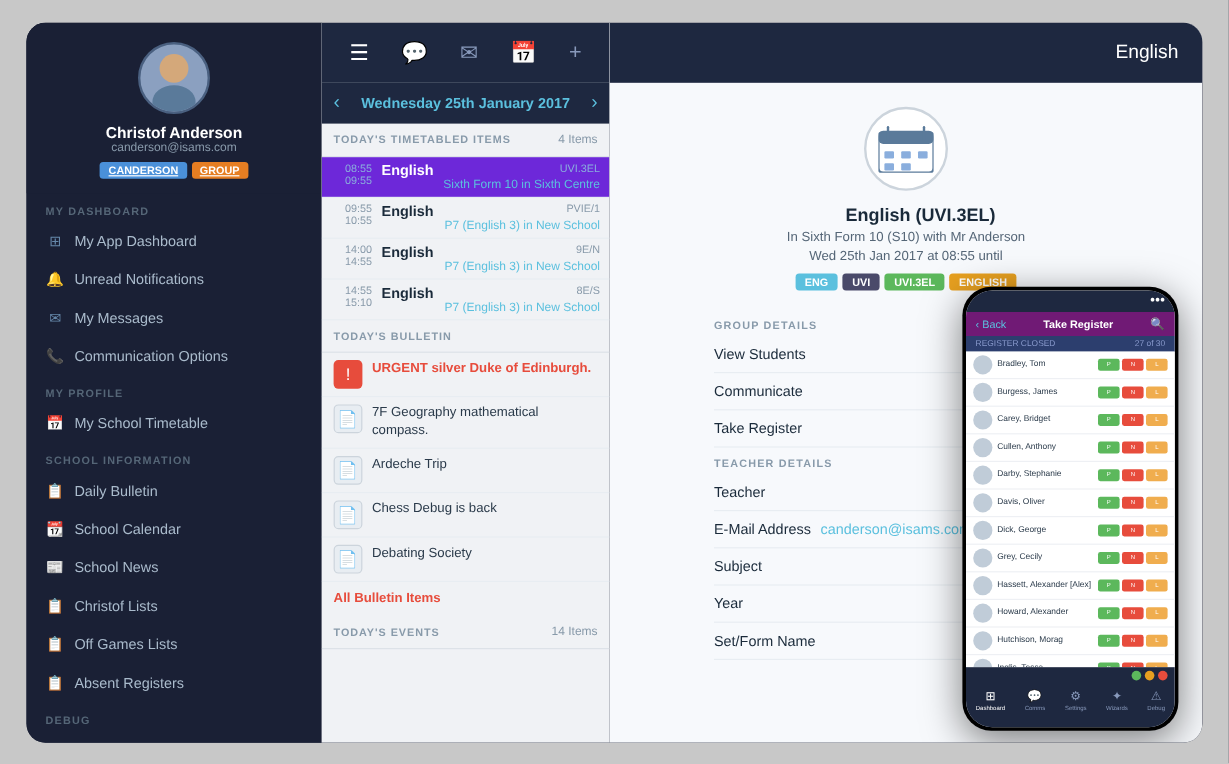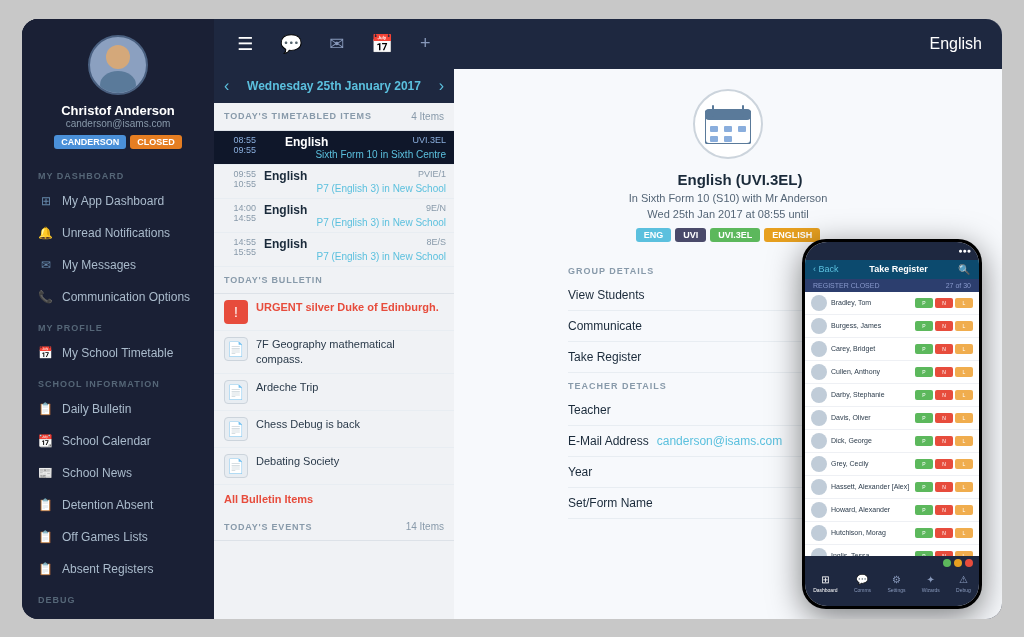--- a/index.html
+++ b/index.html
@@ -18,21 +18,21 @@
       height: 600px;
       background: #1a2035;
       border-radius: 16px;
       display: flex;
       overflow: hidden;
       position: relative;
     }
 
     
     .sidebar {
-      width: 192px;
+      width: 246px;
       background: #1a2035;
       color: #fff;
       display: flex;
       flex-direction: column;
       padding: 0;
       flex-shrink: 0;
     }
     .sidebar-profile {
       display: flex;
       flex-direction: column;
@@ -60,20 +60,21 @@
     }
     .user-email {
       font-size: 10px;
       color: #8899aa;
       text-align: center;
       margin-bottom: 6px;
     }
     .user-badges {
       display: flex;
       gap: 4px;
+      text-decoration: underline;
     }
     .badge {
       padding: 2px 7px;
       border-radius: 3px;
       font-size: 9px;
       font-weight: 700;
       color: #fff;
     }
     .badge-canderson { background: #4a90d9; }
     .badge-staff { background: #e67e22; }
@@ -165,21 +166,21 @@
       color: #889aaa;
       margin-left: 28px;
     }
     .timetable-item {
       display: flex;
       align-items: stretch;
       padding: 4px 8px;
       border-bottom: 1px solid #e8edf2;
       cursor: pointer;
     }
-    .timetable-item.active { background: #0f172a; gap: 21px; }
+    .timetable-item.active { background: #6d28d9; }
     .timetable-times {
       display: flex;
       flex-direction: column;
       font-size: 9px;
       color: #889aaa;
       margin-right: 8px;
       min-width: 34px;
       text-align: right;
     }
     .timetable-item.active .timetable-times { color: #8aaedd; }
@@ -363,21 +364,21 @@
       display: flex;
       align-items: center;
       justify-content: flex-end;
       padding: 0 8px;
     }
     .phone-status-text {
       color: #fff;
       font-size: 7px;
     }
     .phone-header {
-      background: #0c4a6e;
+      background: #701a75;
       display: flex;
       align-items: center;
       padding: 4px 8px;
       gap: 6px;
       justify-content: flex-end;
     }
     .phone-back {
       color: #5bc0de;
       font-size: 9px;
       cursor: pointer;
@@ -500,21 +501,21 @@
       <div class="avatar">
         <svg width="56" height="56" viewBox="0 0 56 56">
           <circle cx="28" cy="20" r="12" fill="#d4a87a"></circle>
           <ellipse cx="28" cy="48" rx="18" ry="14" fill="#5a7a9a"></ellipse>
         </svg>
       </div>
       <div class="user-name">Christof Anderson</div>
       <div class="user-email">canderson@isams.com</div>
       <div class="user-badges">
         <span class="badge badge-canderson">CANDERSON</span>
-        <span class="badge badge-staff">CLOSED</span>
+        <span class="badge badge-staff">GROUP</span>
       </div>
     </div>
 
     <div class="sidebar-section-label">MY DASHBOARD</div>
     <div class="sidebar-item">
       <span class="sidebar-item-icon">⊞</span>
       <span>My App Dashboard</span>
     </div>
     <div class="sidebar-item">
       <span class="sidebar-item-icon">🔔</span>
@@ -543,21 +544,21 @@
     <div class="sidebar-item sidebar-item-calendar">
       <span class="sidebar-item-icon">📆</span>
       <span>School Calendar</span>
     </div>
     <div class="sidebar-item">
       <span class="sidebar-item-icon">📰</span>
       <span>School News</span>
     </div>
     <div class="sidebar-item">
       <span class="sidebar-item-icon">📋</span>
-      <span>Detention Absent</span>
+      <span>Christof Lists</span>
     </div>
     <div class="sidebar-item">
       <span class="sidebar-item-icon">📋</span>
       <span>Off Games Lists</span>
     </div>
     <div class="sidebar-item">
       <span class="sidebar-item-icon">📋</span>
       <span>Absent Registers</span>
     </div>
 
@@ -622,21 +623,21 @@
             <span class="timetable-subject">English</span>
             <span class="timetable-code">9E/N</span>
           </div>
           <div class="timetable-detail">P7 (English 3) in New School</div>
         </div>
       </div>
 
       <div class="timetable-item">
         <div class="timetable-times">
           <span>14:55</span>
-          <span>15:55</span>
+          <span>15:10</span>
         </div>
         <div class="timetable-content">
           <div class="timetable-row">
             <span class="timetable-subject">English</span>
             <span class="timetable-code">8E/S</span>
           </div>
           <div class="timetable-detail">P7 (English 3) in New School</div>
         </div>
       </div>
 
@@ -713,20 +714,21 @@
         <div class="detail-item">
           <span>Teacher</span>
         </div>
         <div class="detail-item">
           <span style="margin-right:8px;">E-Mail Address</span>
           <span class="detail-link">canderson@isams.com</span>
         </div>
       </div>
 
       <div class="detail-section">
+        <div class="detail-item">Subject</div>
         <div class="detail-item">Year</div>
         <div class="detail-item">Set/Form Name</div>
       </div>
     </div>
   </div>
 
   <div class="phone-overlay">
     <div class="phone-screen">
       <div class="phone-status-bar">
         <span class="phone-status-text">●●●</span>

